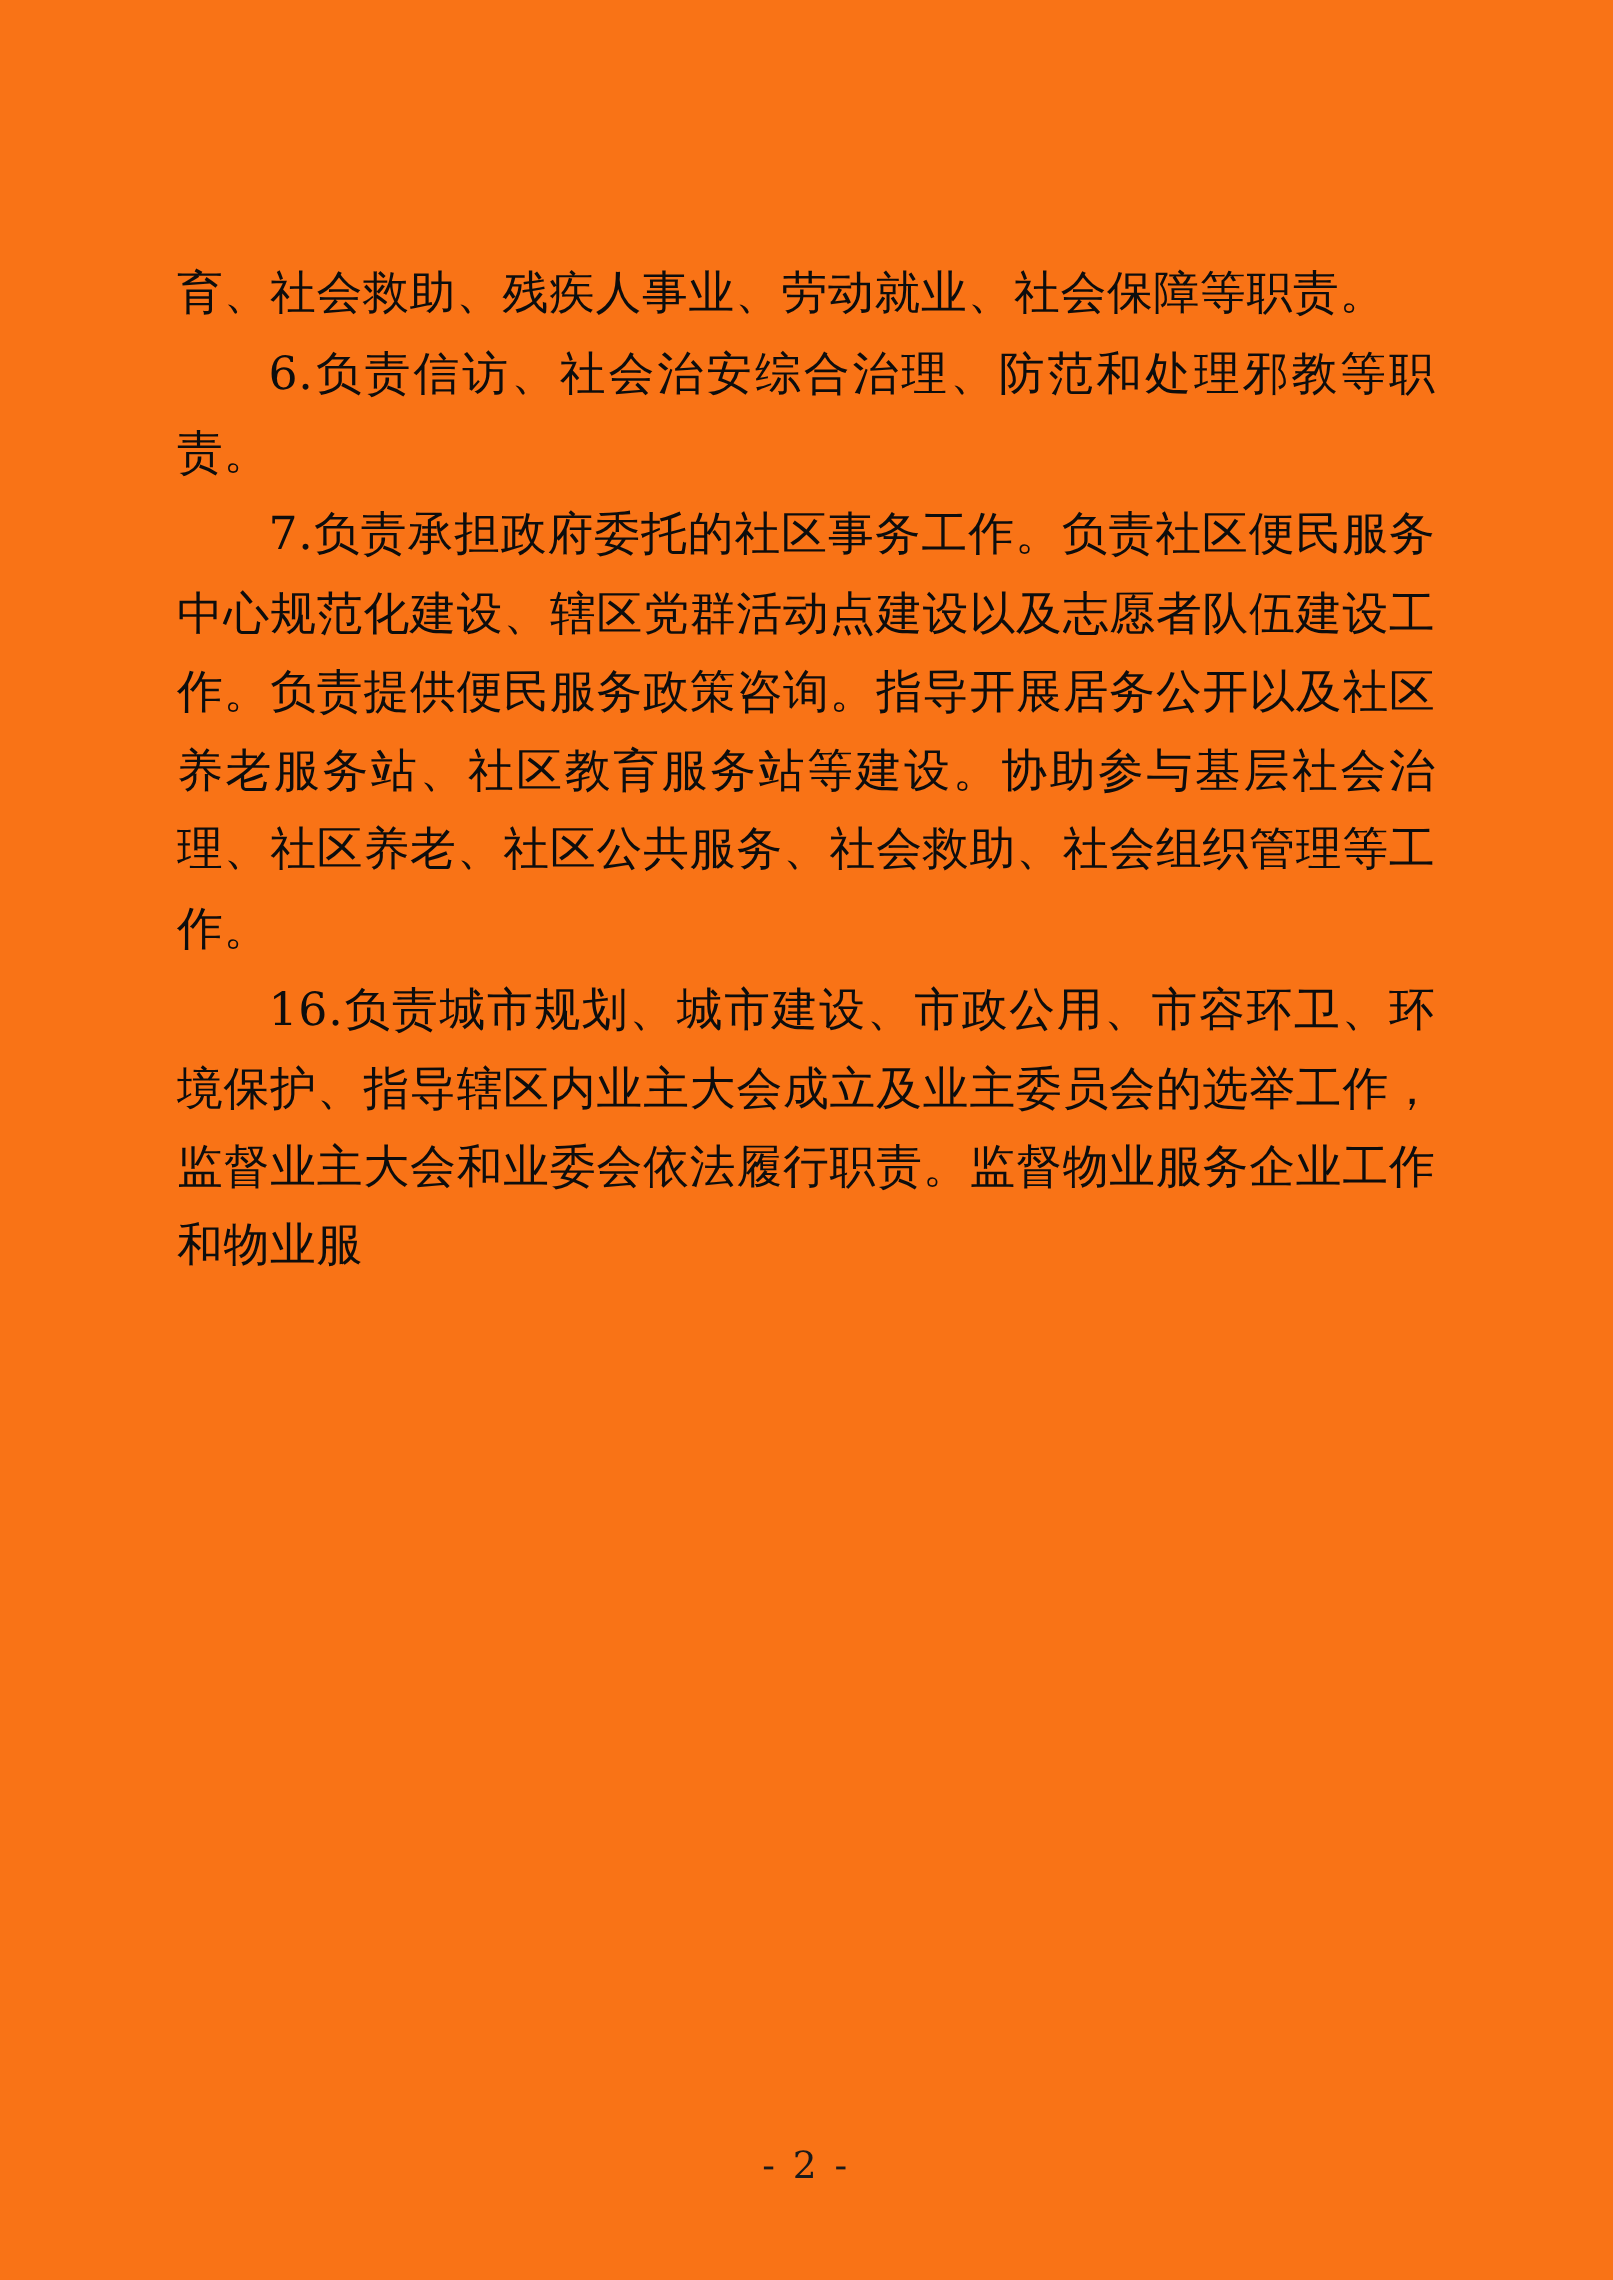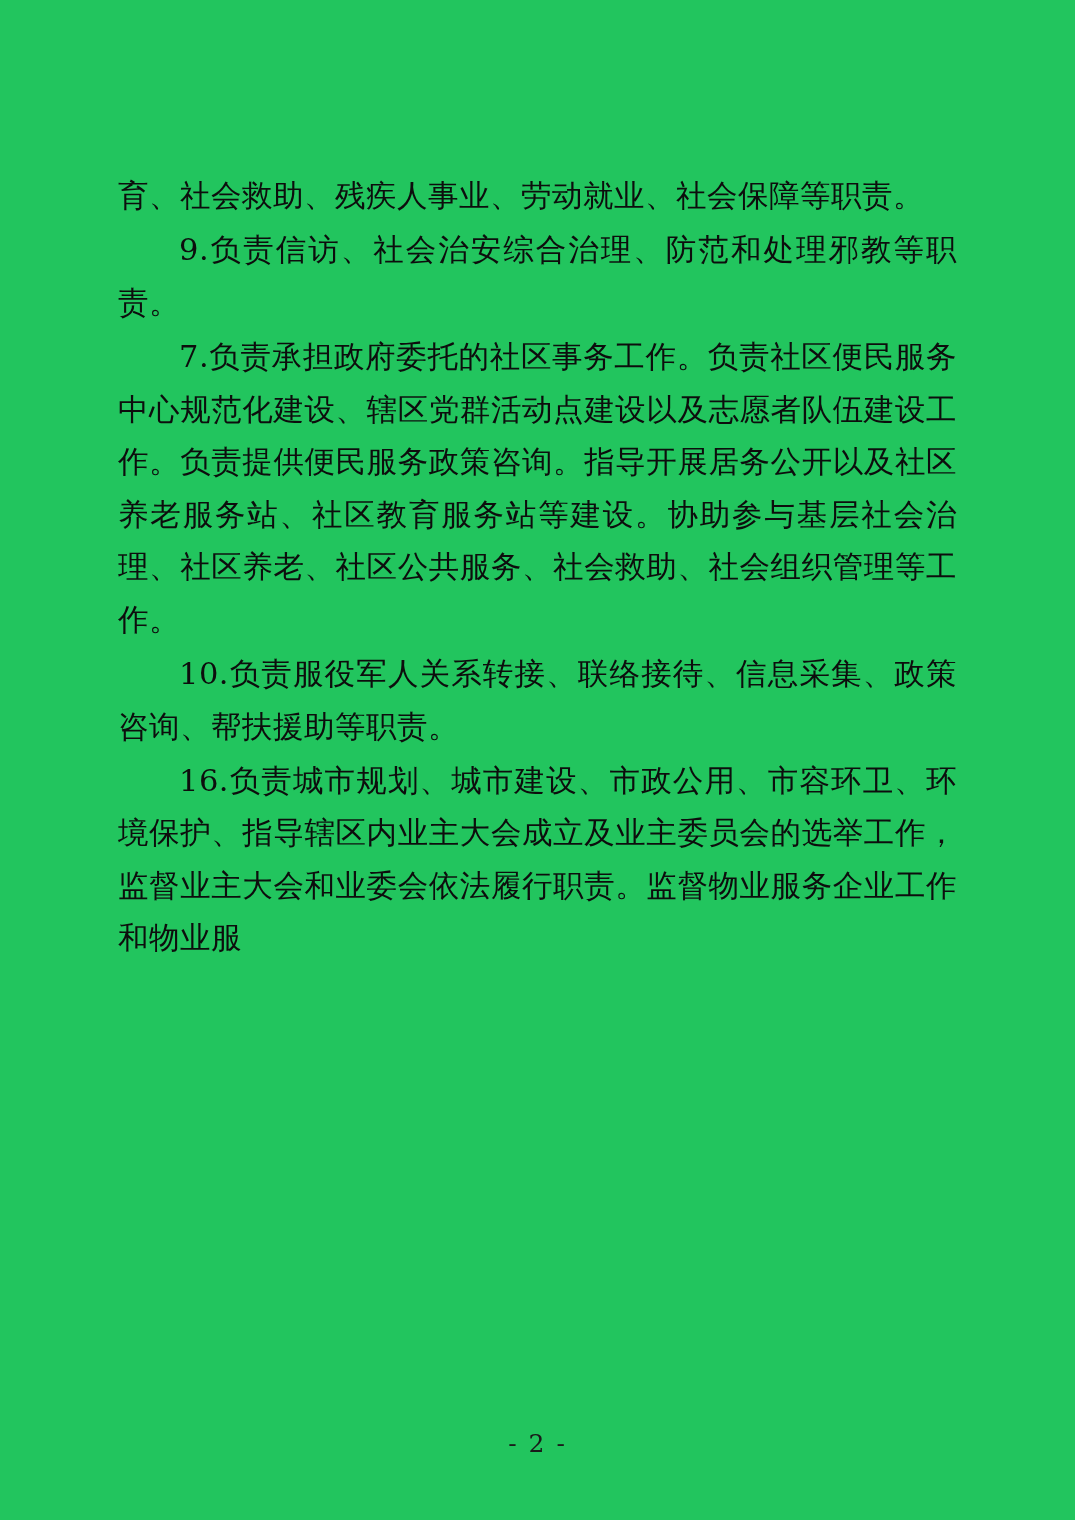--- a/index.html
+++ b/index.html
@@ -11,21 +11,21 @@
     width: 1075px;
     height: 1520px;
     overflow: hidden;
     font-family: "DejaVu Serif", "Liberation Serif", serif;
     color: #111111;
   }
   .page {
     position: relative;
     width: 1075px;
     height: 1520px;
-    background: #22c55e;
+    background: #f97316;
     box-sizing: border-box;
     padding: 170px 118px 60px 118px;
   }
   .doc-body {
     font-size: 30.5px;
     line-height: 1.72;
     text-align: justify;
     text-justify: inter-ideograph;
     letter-spacing: 0.5px;
     color: #0d0d0d;
@@ -48,19 +48,18 @@
     font-family: "DejaVu Serif", "Liberation Serif", serif;
     letter-spacing: 2px;
   }
 </style>
 </head>
 <body>
 
 <div class="page">
   <div class="doc-body">
     <p class="para first">育、社会救助、残疾人事业、劳动就业、社会保障等职责。</p>
-    <p class="para">9.负责信访、社会治安综合治理、防范和处理邪教等职责。</p>
+    <p class="para">6.负责信访、社会治安综合治理、防范和处理邪教等职责。</p>
     <p class="para">7.负责承担政府委托的社区事务工作。负责社区便民服务中心规范化建设、辖区党群活动点建设以及志愿者队伍建设工作。负责提供便民服务政策咨询。指导开展居务公开以及社区养老服务站、社区教育服务站等建设。协助参与基层社会治理、社区养老、社区公共服务、社会救助、社会组织管理等工作。</p>
-    <p class="para">10.负责服役军人关系转接、联络接待、信息采集、政策咨询、帮扶援助等职责。</p>
     <p class="para">16.负责城市规划、城市建设、市政公用、市容环卫、环境保护、指导辖区内业主大会成立及业主委员会的选举工作，监督业主大会和业委会依法履行职责。监督物业服务企业工作和物业服</p>
   </div>
   <div class="page-number">- 2 -</div>
 </div>
 
 </body></html>

